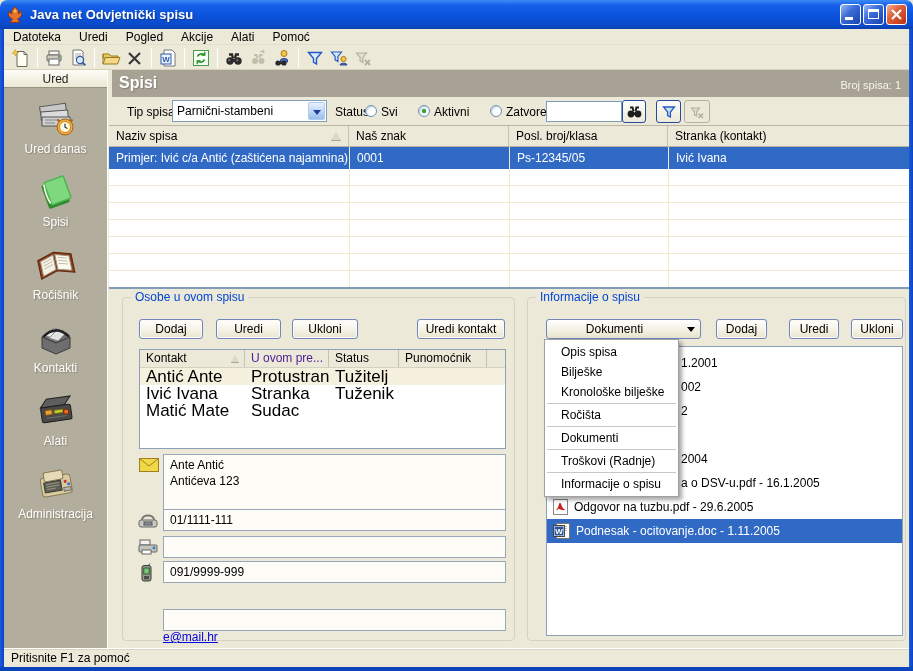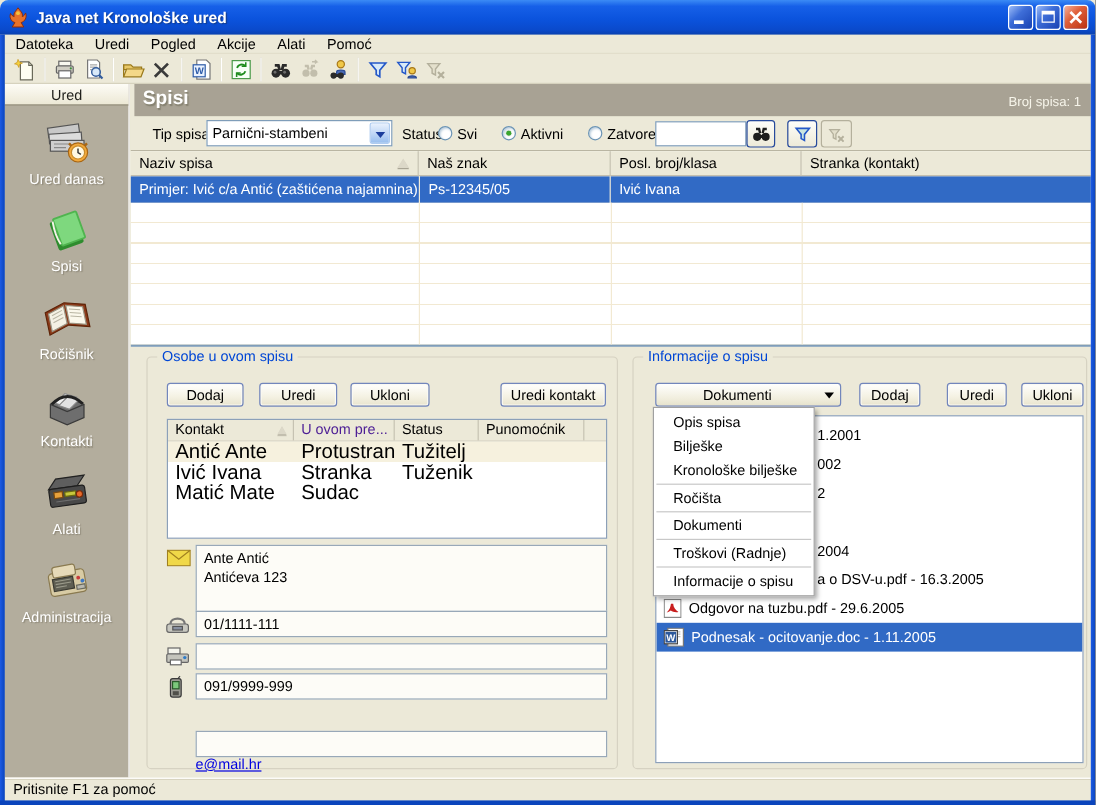--- a/index.html
+++ b/index.html
@@ -124,21 +124,21 @@
 
 <div class="window">
 
   <div class="titlebar">
     <span class="app-icon">
       <svg viewBox="0 0 20 20" width="20" height="20">
           <path d="M10 1.5 C12 4.5 14.2 5.5 13.6 8.8 C15.2 8.2 15.8 7 16.4 5.8 C17.6 9.6 15.8 12.8 12.6 13.8 L14.8 17.5 H5.2 L7.4 13.8 C4.2 12.8 2.6 9.8 3.8 6.2 C4.6 7.6 5.3 8.3 6.8 8.8 C6 5.5 8.4 4.2 10 1.5 Z" fill="#E8722A" stroke="#8C2A08" stroke-width="0.8"></path>
           <circle cx="10" cy="6" r="1.6" fill="#F6C23C"></circle>
         </svg>
     </span>
-    <span class="title-text">Java net Kronološke ured</span>
+    <span class="title-text">Java net Odvjetnički spisu</span>
     <span class="win-btns">
       <span class="wbtn">
           <span class="g-min"></span>
         </span>
       <span class="wbtn">
           <span class="g-max"></span>
         </span>
       <span class="wbtn close">
         <svg width="13" height="13" viewBox="0 0 13 13">
             <path d="M2 2 L11 11 M11 2 L2 11" stroke="#FFF" stroke-width="2.2"></path>
@@ -384,20 +384,21 @@
 
   <div class="cases-table">
     <div class="ct-header">
       <span class="ct-hcell" style="width:240px"><span>Naziv spisa</span><span class="sort-tri" style="right:7px"></span></span>
       <span class="ct-hcell" style="width:160px">Naš znak</span>
       <span class="ct-hcell" style="width:159px">Posl. broj/klasa</span>
       <span class="ct-hcell" style="flex:1;border-right:none">Stranka (kontakt)</span>
     </div>
     <div class="ct-row">
       <span class="ct-cell" style="width:240px">Primjer: Ivić c/a Antić (zaštićena najamnina)</span>
+      <span class="ct-cell" style="width:159px">0001</span>
       <span class="ct-cell" style="width:158px">Ps-12345/05</span>
       <span class="ct-cell" style="flex:1">Ivić Ivana</span>
     </div>
     <div class="grid">
       <span class="vline" style="left:240px"></span>
       <span class="vline" style="left:400px"></span>
       <span class="vline" style="left:559px"></span>
     </div>
   </div>
 
@@ -489,21 +490,21 @@
       <div class="doc-row">
           <span class="covered-text">2</span>
         </div>
       <div class="doc-row">
           <span class="covered-text"></span>
         </div>
       <div class="doc-row">
           <span class="covered-text">2004</span>
         </div>
       <div class="doc-row">
-          <span class="covered-text">a o DSV-u.pdf - 16.3.2005</span>
+          <span class="covered-text">a o DSV-u.pdf - 16.1.2005</span>
         </div>
       <div class="doc-row">
         <svg width="15" height="16" viewBox="0 0 15 16">
             <rect x="0.5" y="0.5" width="14" height="15" fill="#FFF" stroke="#888"></rect>
             <path d="M2.6 11.5 C4.8 9.6 5.9 6.8 6.1 4.2 L8 4.2 C8.2 7 9.6 9.4 12.4 11 C9.8 11.4 7.6 11 6 9.8 C4.9 10.7 3.8 11.3 2.6 11.5 Z" fill="#C81E1E"></path>
           </svg>
         <span>Odgovor na tuzbu.pdf - 29.6.2005</span>
       </div>
       <div class="doc-row selected">
         <svg width="17" height="16" viewBox="0 0 17 16">

